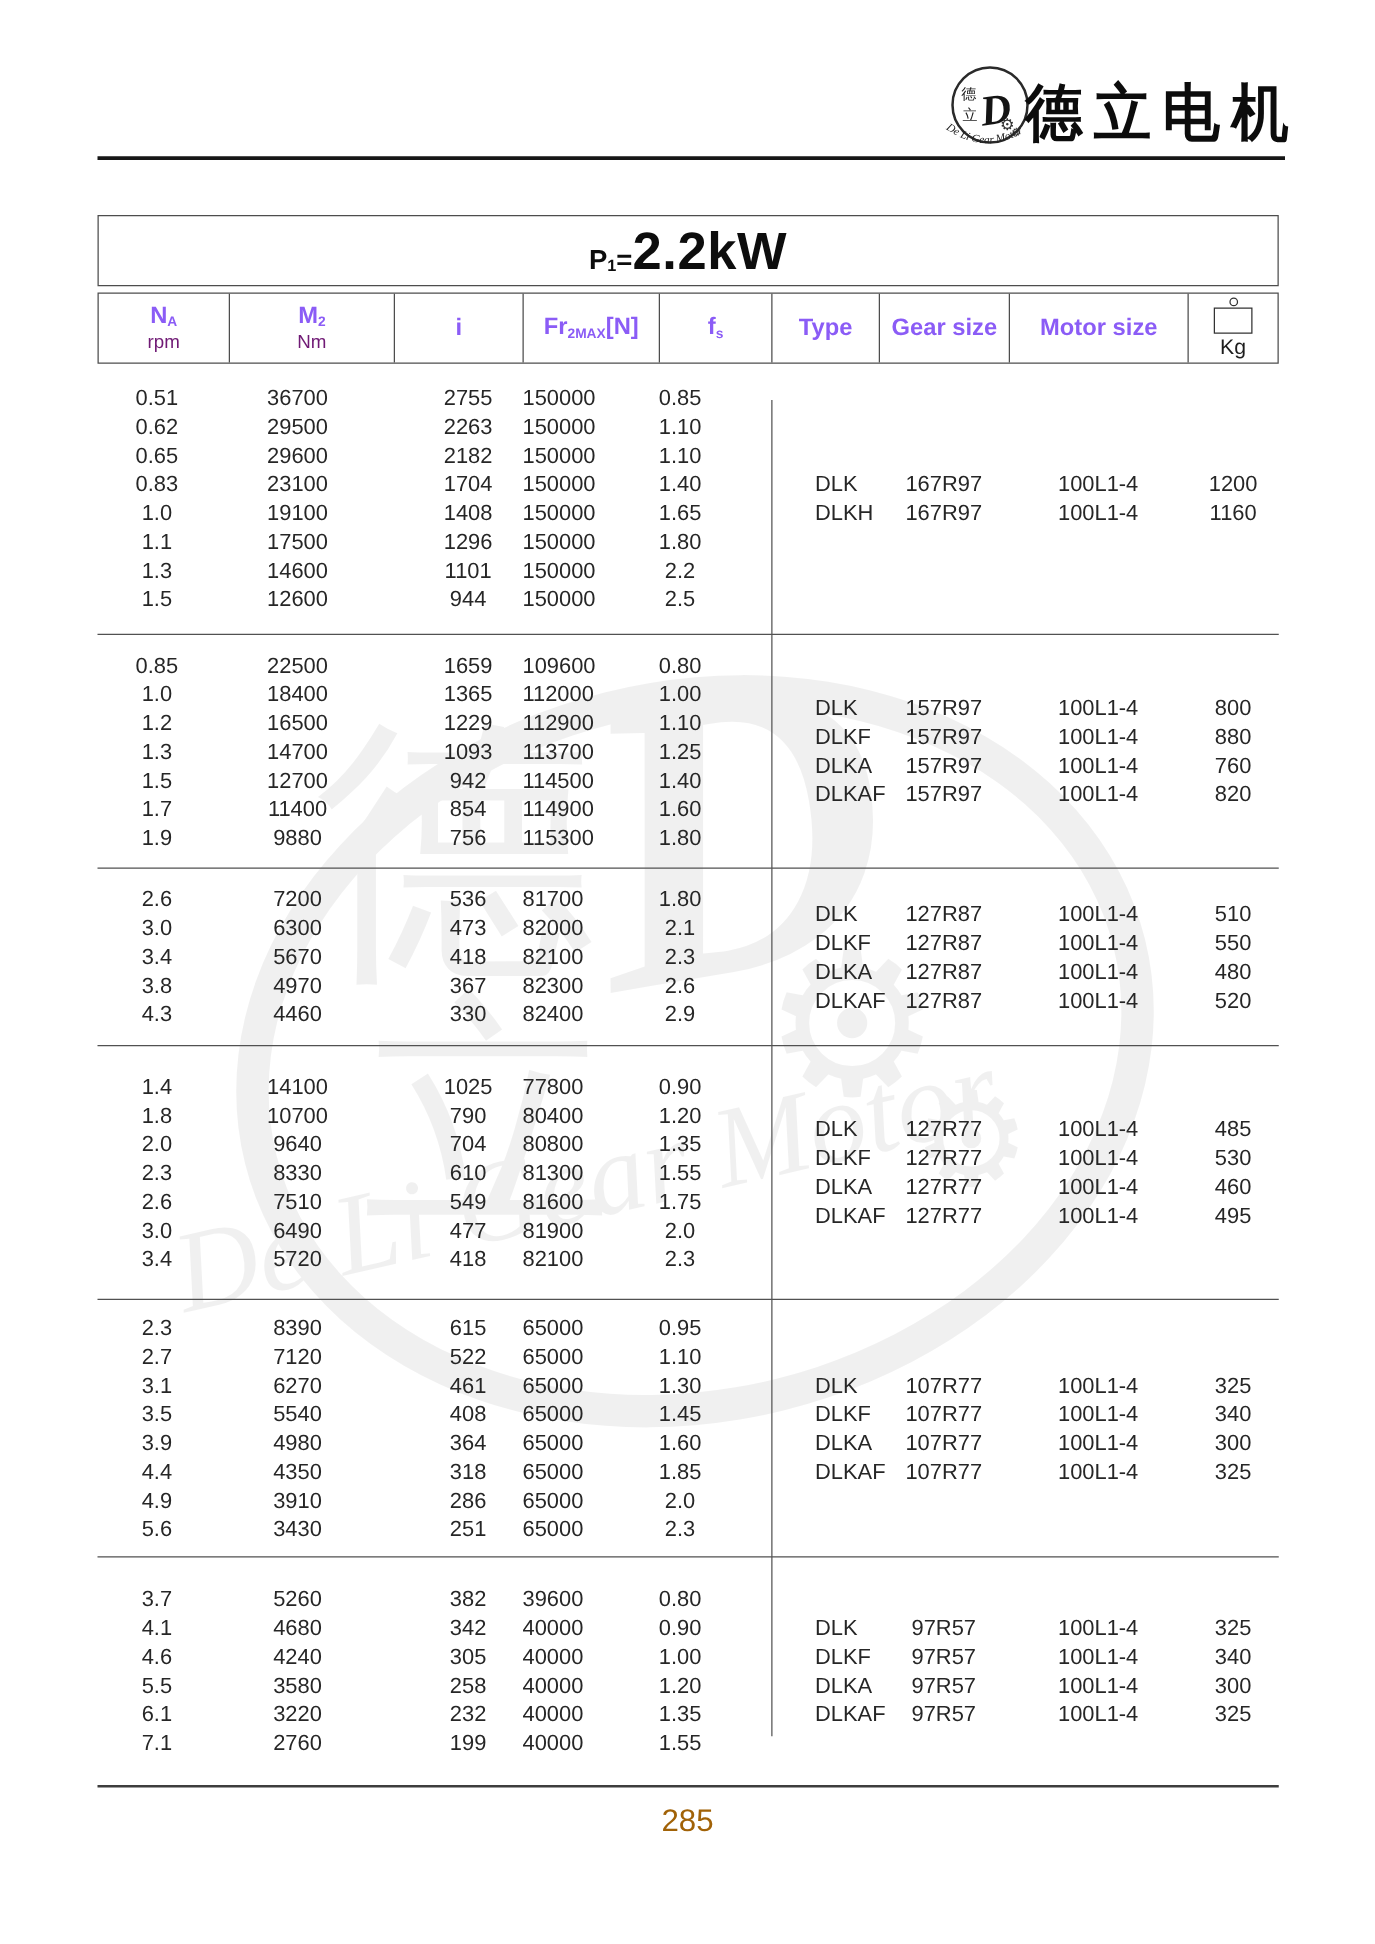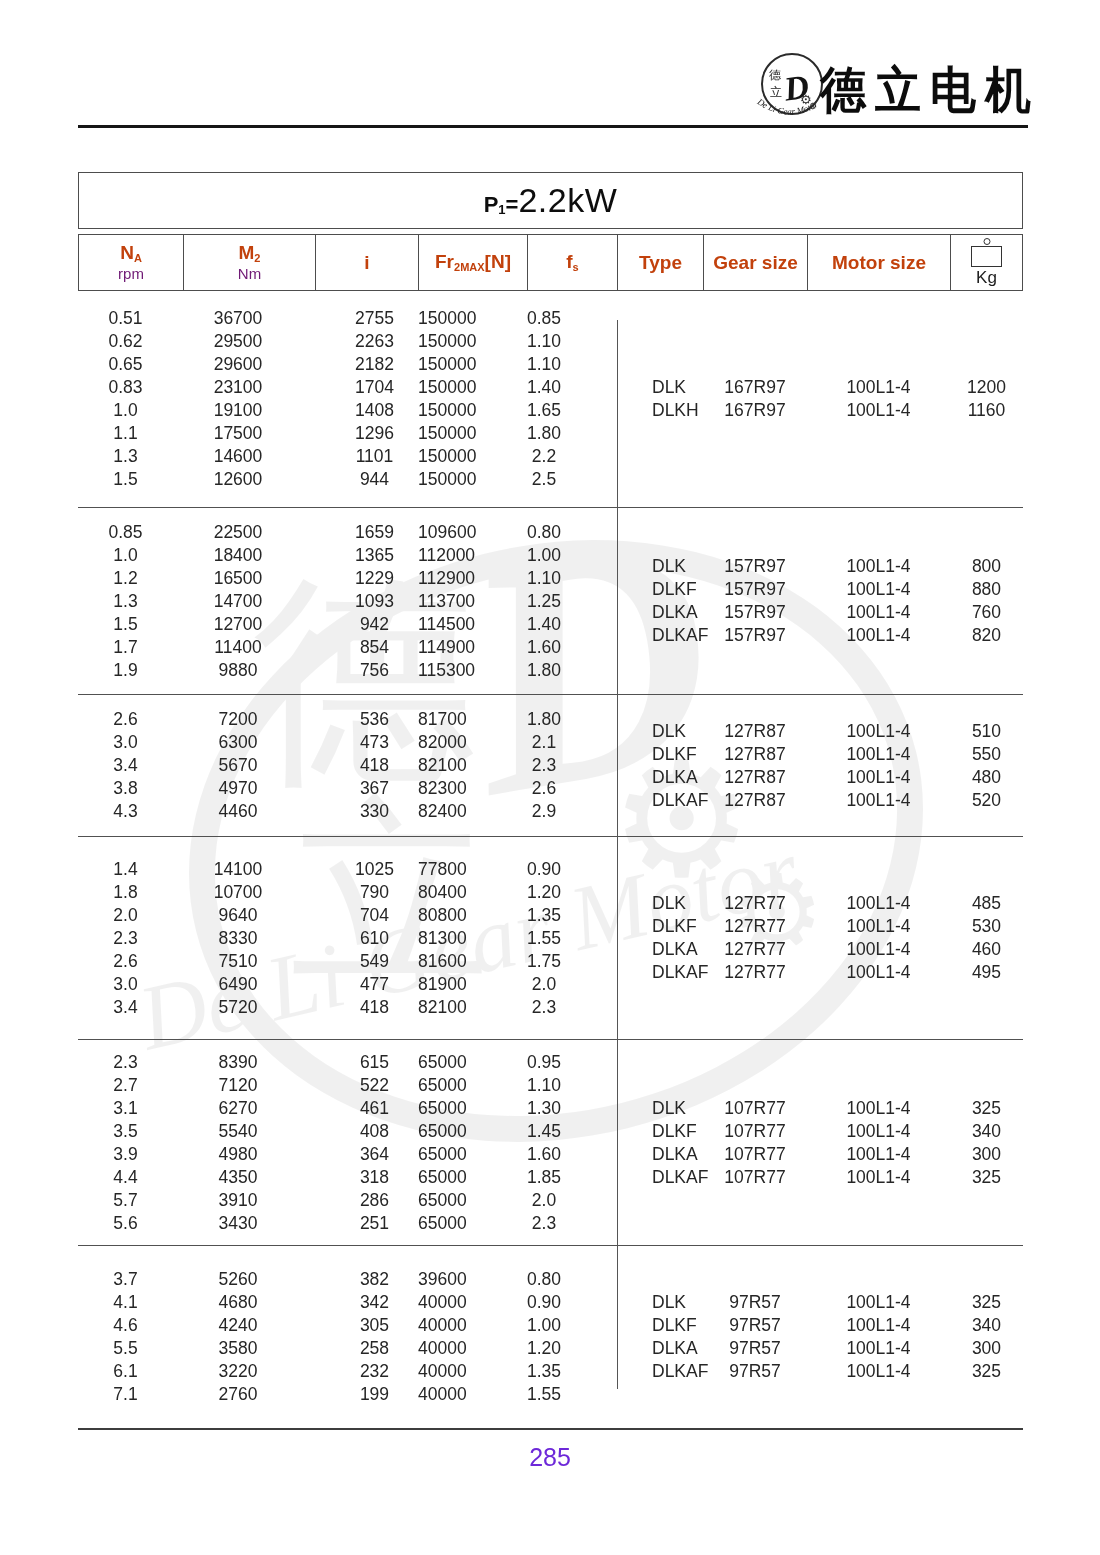--- a/index.html
+++ b/index.html
@@ -13,30 +13,30 @@
               letter-spacing:9px;color:#0c0c0c;font-family:"DejaVu Sans","Liberation Sans",sans-serif;
               transform:scaleY(1.08);white-space:nowrap;}
   .header-rule{position:absolute;left:78px;top:125px;width:950px;height:3px;background:#161616;}
 
   
   .title-box{position:absolute;left:78px;top:172px;width:945px;height:57px;box-sizing:border-box;
              border:1.6px solid #4d4d4d;display:flex;align-items:center;justify-content:center;}
   .title-inner{display:inline-flex;align-items:baseline;color:#0d0d0d;}
   .t-p{font-size:22px;font-weight:bold;}
   .t-p sub{font-size:13px;vertical-align:-2px;}
-  .t-val{font-size:34px;font-weight:normal;letter-spacing:.5px;}
+  .t-val{font-size:42px;font-weight:bold;letter-spacing:.5px;}
 
   
   .thead{position:absolute;left:78px;top:234px;width:945px;height:57px;box-sizing:border-box;
          border:1.6px solid #4d4d4d;display:grid;
          grid-template-columns:105px 132px 103px 109px 90px 86px 104px 143px auto;}
   .hcell{border-right:1.6px solid #4d4d4d;display:flex;flex-direction:column;
          align-items:center;justify-content:center;line-height:1.05;}
   .hcell:last-child{border-right:none;}
-  .hmain{font-size:19px;font-weight:bold;color:#c2410c;}
+  .hmain{font-size:19px;font-weight:bold;color:#8b5cf6;}
   .hmain sub{font-size:11px;font-weight:bold;vertical-align:-3px;letter-spacing:0;}
   .hunit{font-size:15px;color:#701a75;margin-top:1px;}
   .weight-icon{width:29px;height:19px;border:1.7px solid #333;position:relative;margin:8px auto 2px;}
   .weight-icon::before{content:"";position:absolute;left:50%;top:-9px;transform:translateX(-50%);
          width:5px;height:5px;border:1.6px solid #333;border-radius:50%;background:#fff;}
   .kg-label{font-size:17px;color:#1d1d1d;}
 
   
   .tbody{position:absolute;left:78px;top:291px;width:945px;height:1139px;}
   .v-divider{position:absolute;left:539px;top:29px;width:1.4px;height:1069px;background:#555;}
@@ -70,21 +70,21 @@
   .wm-cn2{position:absolute;left:150px;top:255px;font-size:200px;line-height:1;}
   .wm-d{position:absolute;left:330px;top:-40px;font-size:330px;line-height:1;font-weight:bold;
         font-style:italic;transform:rotate(-10deg);}
   .wm-gear1{position:absolute;left:470px;top:200px;font-size:160px;line-height:1;}
   .wm-gear2{position:absolute;left:590px;top:320px;font-size:105px;line-height:1;}
   .wm-script{position:absolute;left:-10px;top:330px;width:860px;font-size:92px;font-style:italic;
              white-space:nowrap;transform:rotate(-13deg);}
 
   
   .page-number{position:absolute;left:0;right:0;top:1443px;text-align:center;
-               font-size:25px;color:#6d28d9;}
+               font-size:25px;color:#a16207;}
 </style>
 </head>
 <body>
 
 <div class="page">
 
   <div class="watermark">
     <div class="wm-ring"></div>
     <div class="wm-cn1 serif">德</div>
     <div class="wm-cn2 serif">立</div>
@@ -486,21 +486,21 @@
               <div class="cell">1.60</div>
             </div>
             <div class="row-left">
               <div class="cell">4.4</div>
               <div class="cell">4350</div>
               <div class="cell">318</div>
               <div class="cell">65000</div>
               <div class="cell">1.85</div>
             </div>
             <div class="row-left">
-              <div class="cell">5.7</div>
+              <div class="cell">4.9</div>
               <div class="cell">3910</div>
               <div class="cell">286</div>
               <div class="cell">65000</div>
               <div class="cell">2.0</div>
             </div>
             <div class="row-left">
               <div class="cell">5.6</div>
               <div class="cell">3430</div>
               <div class="cell">251</div>
               <div class="cell">65000</div>

